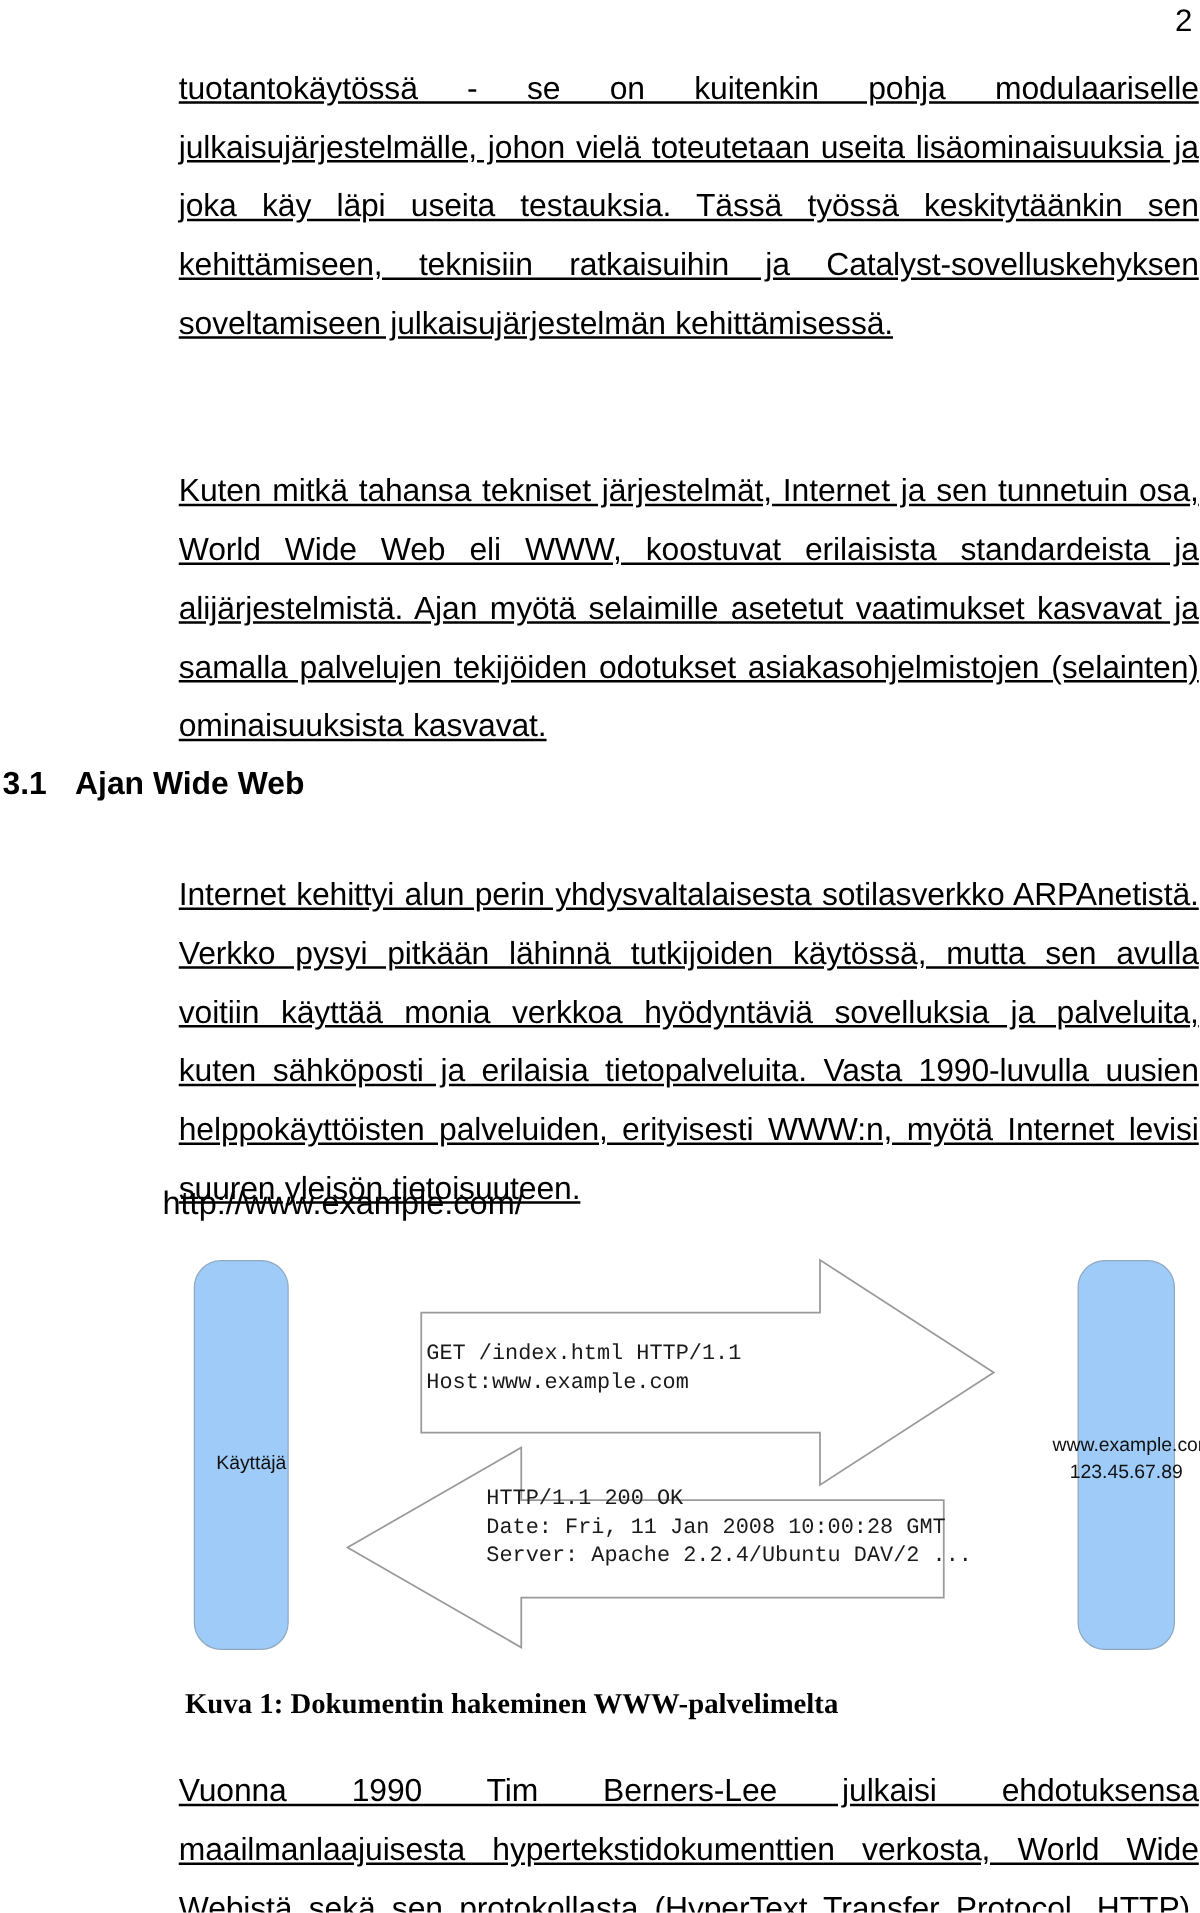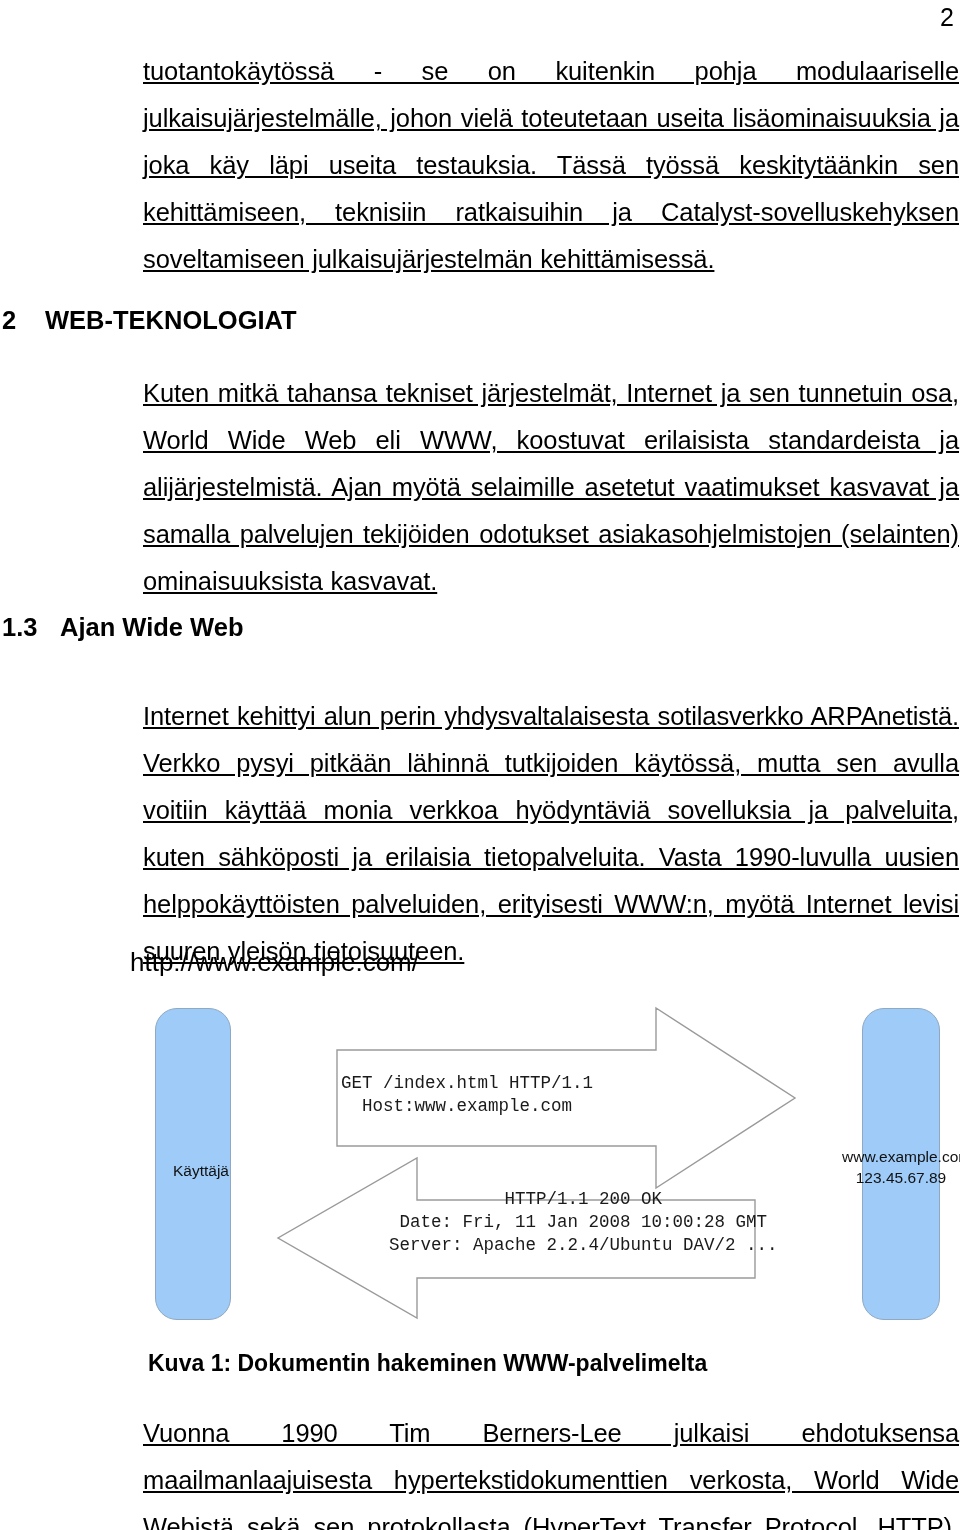--- a/index.html
+++ b/index.html
@@ -100,56 +100,53 @@
     pointer-events: none;
   }
 
   .mono-block {
     position: absolute;
     font-family: "Liberation Mono", "DejaVu Sans Mono", monospace;
     font-size: 17.5px;
     line-height: 23px;
     white-space: pre;
     color: #1a1a1a;
-    text-align: center;
   }
   .req-text { left: 341px; top: 1072px; }
   .res-text { left: 389px; top: 1188px; }
 
   .fig-caption {
     position: absolute;
     left: 148px;
     top: 1348px;
     font-size: 23px;
     line-height: 30px;
     font-weight: bold;
     white-space: nowrap;
+    font-family: Liberation Serif, serif;
   }
 </style>
 </head>
 <body>
 
 <div class="page">
 
   <div class="page-number">2</div>
 
   <div class="body-col" style="top: 48px;">
     <p class="body-text">tuotantokäytössä - se on kuitenkin pohja modulaariselle julkaisujärjestelmälle, johon vielä toteutetaan useita lisäominaisuuksia ja joka käy läpi useita testauksia. Tässä työssä keskitytäänkin sen kehittämiseen, teknisiin ratkaisuihin ja Catalyst-sovelluskehyksen soveltamiseen julkaisujärjestelmän kehittämisessä.</p>
   </div>
 
-  <div class="heading h1" style="top: 305px;">
-    <span class="num">2</span><span>WEB-TEKNOLOGIAT</span>
-  </div>
 
   <div class="body-col" style="top: 370px;">
     <p class="body-text">Kuten mitkä tahansa tekniset järjestelmät, Internet ja sen tunnetuin osa, World Wide Web eli WWW, koostuvat erilaisista standardeista ja alijärjestelmistä. Ajan myötä selaimille asetetut vaatimukset kasvavat ja samalla palvelujen tekijöiden odotukset asiakasohjelmistojen (selainten) ominaisuuksista kasvavat.</p>
   </div>
 
   <div class="heading h2" style="top: 612px;">
-    <span class="num">1.3</span><span>Ajan Wide Web</span>
+    <span class="num">3.1</span><span>Ajan Wide Web</span>
   </div>
 
   <div class="body-col" style="top: 693px;">
     <p class="body-text">Internet kehittyi alun perin yhdysvaltalaisesta sotilasverkko ARPAnetistä. Verkko pysyi pitkään lähinnä tutkijoiden käytössä, mutta sen avulla voitiin käyttää monia verkkoa hyödyntäviä sovelluksia ja palveluita, kuten sähköposti ja erilaisia tietopalveluita. Vasta 1990-luvulla uusien helppokäyttöisten palveluiden, erityisesti WWW:n, myötä Internet levisi suuren yleisön tietoisuuteen.</p>
   </div>
 
   <div class="fig-url" style="position:absolute; left:130px; top:946px; width:700px;">http://www.example.com/</div>
 
   <svg class="arrow-svg" viewBox="0 0 960 1530">
 

